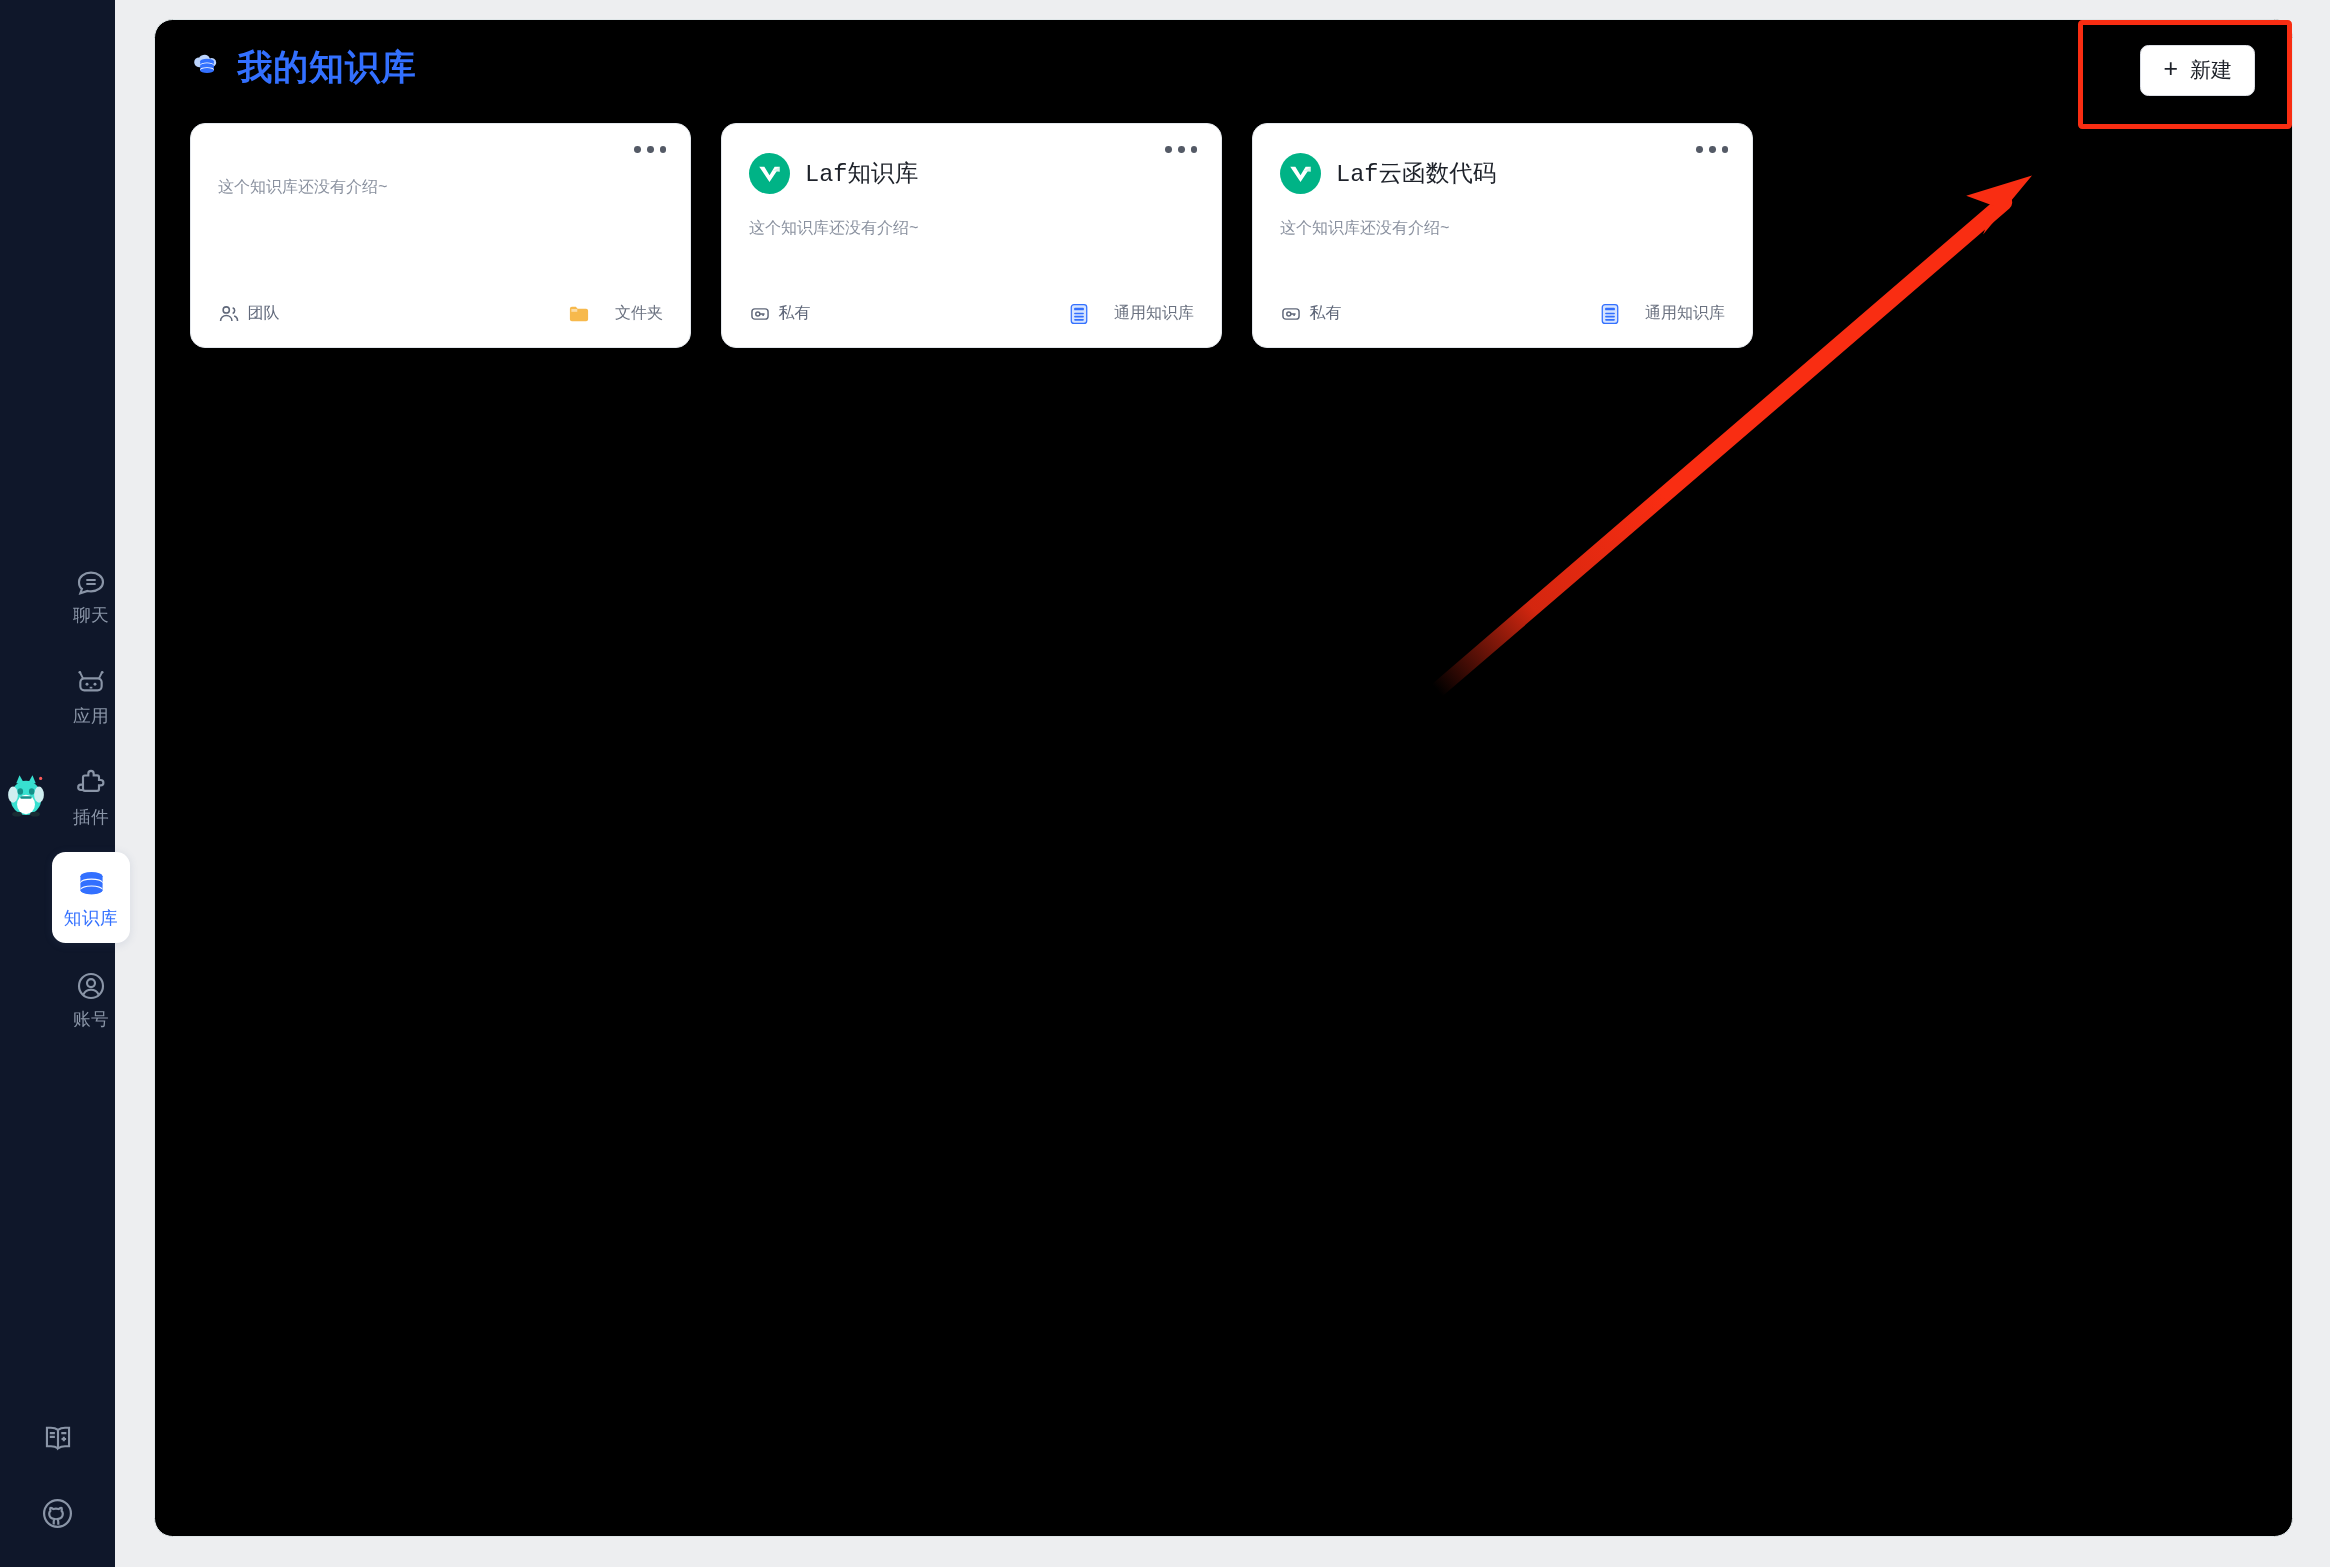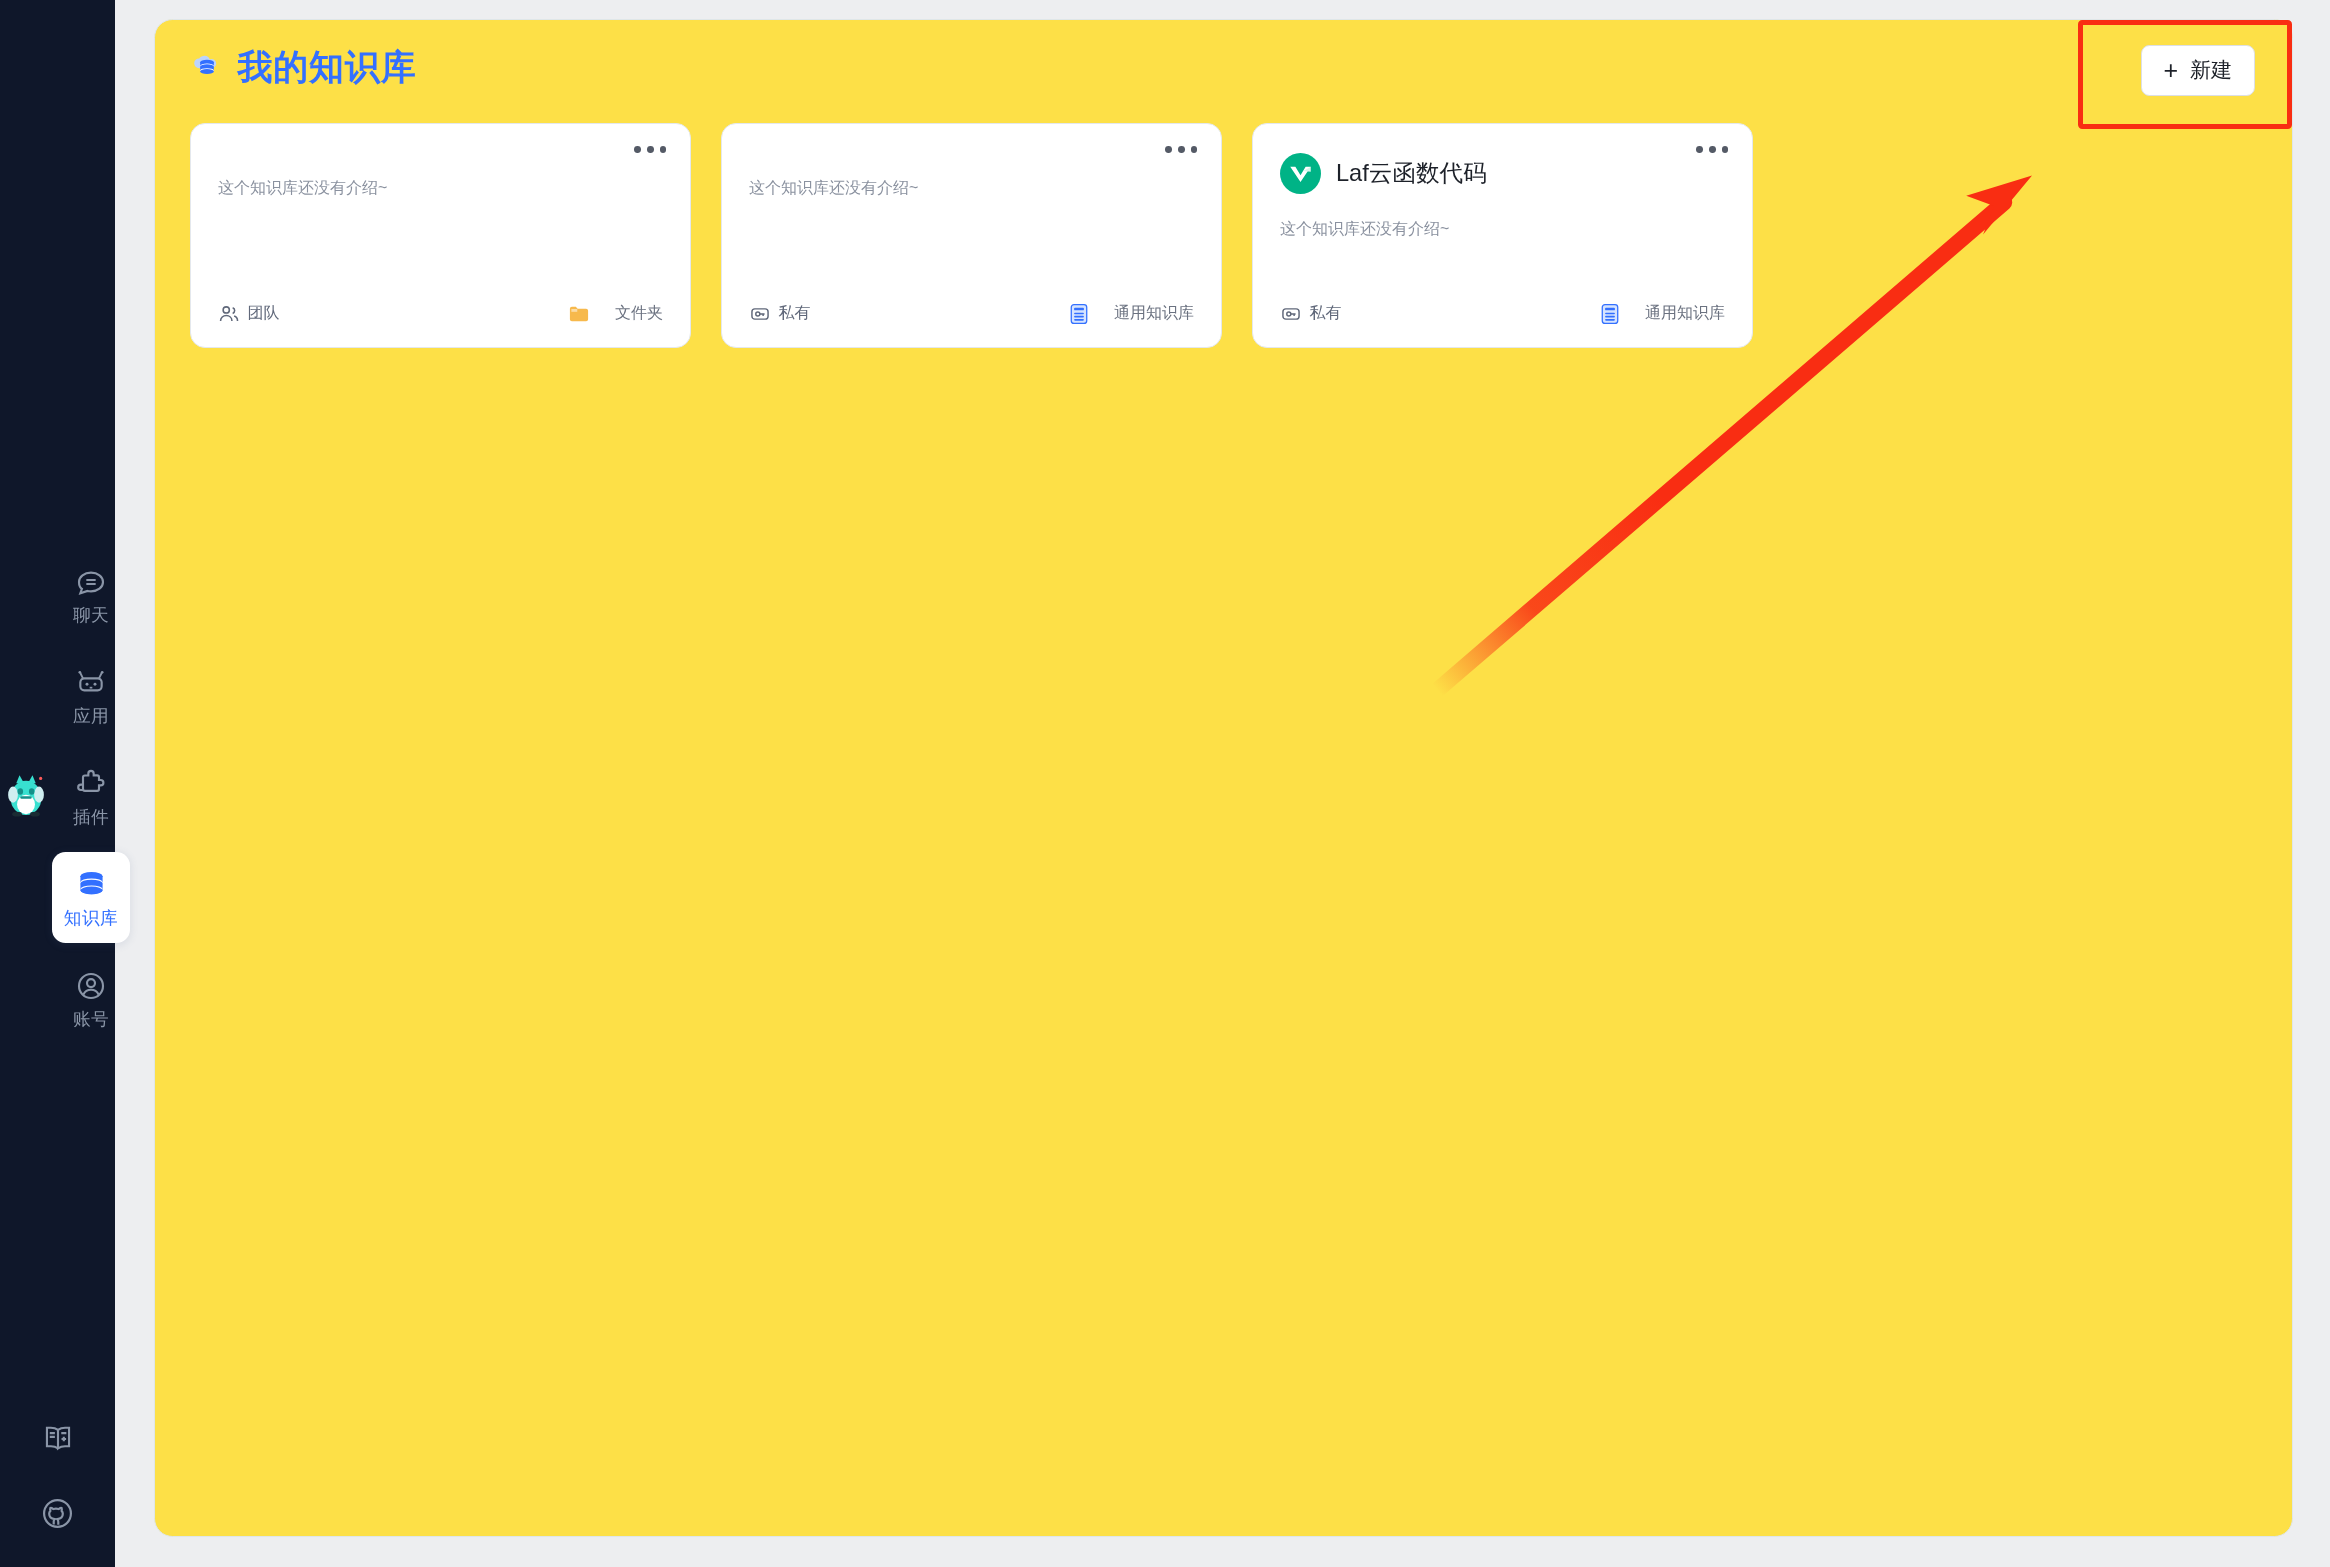--- a/index.html
+++ b/index.html
@@ -43,24 +43,25 @@
   .sidebar-bottom {
     position: absolute; bottom: 34px; left: 0; width: 115px;
     display: flex; flex-direction: column; align-items: center; gap: 37px;
   }
   .sb-ic { width: 39px; height: 39px; display: flex; align-items: center; justify-content: center; cursor: pointer; }
 
   
   .panel {
     position: absolute; left: 154px; top: 18.6px;
     width: 2139px; height: 1518px;
-    background: #fde047;
+    background: #000000;
     border: 0.8px solid #dfe6e8;
     border-radius: 18.6px;
     overflow: hidden;
+    font-family: Liberation Mono, monospace;
   }
   .panel-header {
     position: relative;
     height: 95px;
     display: flex; align-items: center;
     padding: 0 37px 0 35px;
   }
   .page-title-wrap { display: flex; align-items: center; gap: 13.5px; }
   .page-title {
     font-size: 35px; font-weight: bold; color: #3370ff; letter-spacing: 0.8px;
@@ -287,20 +288,30 @@
           </span>
         </div>
       </div>
 
       <div class="kb-card">
         <div class="card-dots">
             <i></i>
             <i></i>
             <i></i>
           </div>
+        <div class="card-top">
+          <span class="card-avatar">
+            <svg width="41" height="41" viewBox="0 0 48 48">
+              <circle cx="24" cy="24" r="24" fill="#00b386"></circle>
+              <path d="M12 16 L24 34 L36 16 L30 16 L24 26 L18 16 Z" fill="#ffffff"></path>
+              <path d="M27.5 21 L36 16 L36 22 Z" fill="#d9f5ec"></path>
+            </svg>
+          </span>
+          <span class="card-name">Laf知识库</span>
+        </div>
         <div class="card-desc">这个知识库还没有介绍~</div>
         <div class="card-foot">
           <span class="foot-left">
             <svg width="22" height="22" viewBox="0 0 24 24" fill="none" stroke="#60687a" stroke-width="1.6">
               <rect x="3.2" y="6.4" width="17.6" height="11.2" rx="3.2"></rect>
               <circle cx="9.6" cy="12" r="2.2"></circle>
               <path d="M11.8 12h5.2M15.4 12v2.2"></path>
             </svg>
             <span>私有</span>
           </span>

